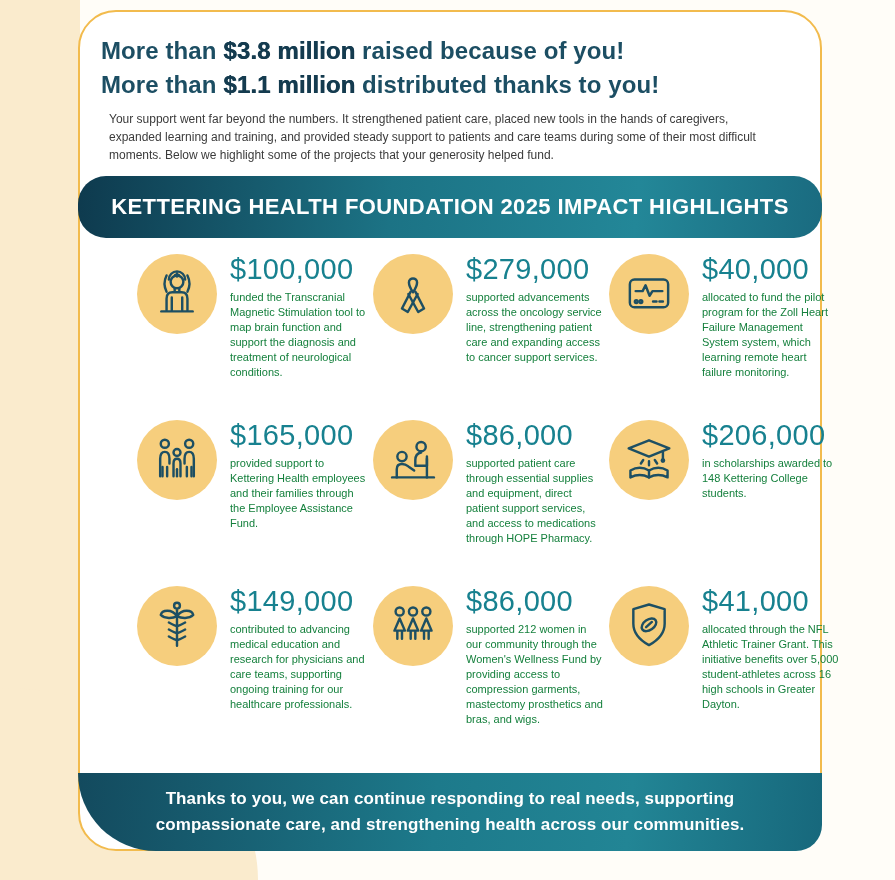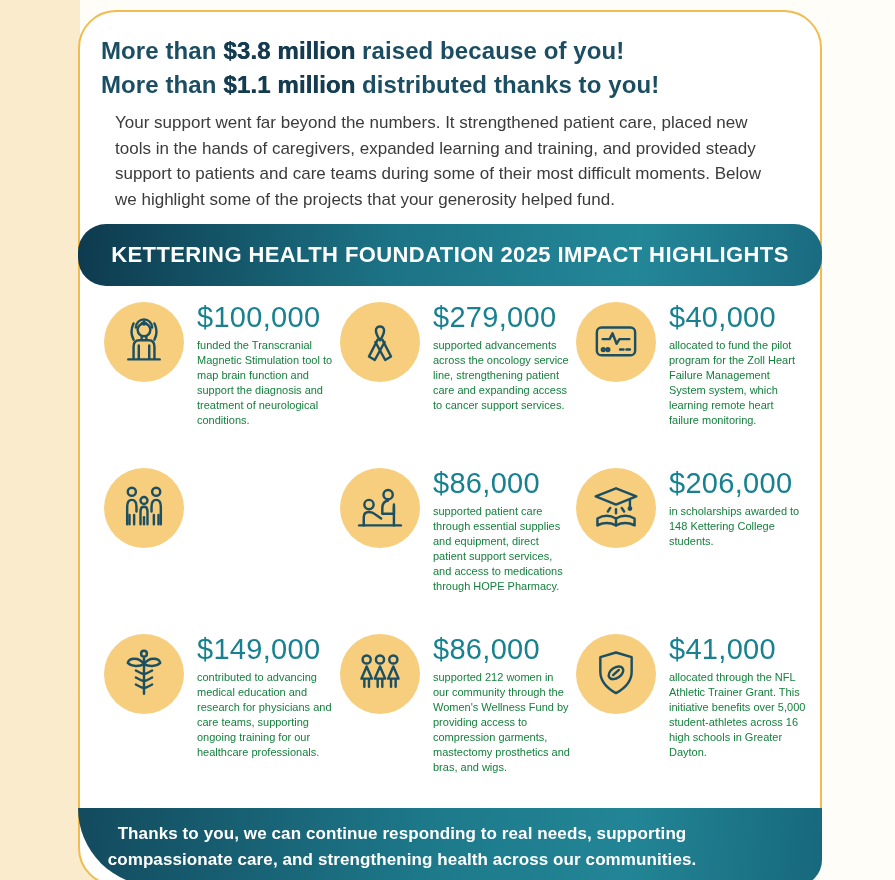--- a/index.html
+++ b/index.html
@@ -11,39 +11,39 @@
   }
   .cream-bar{position:absolute;left:0;top:0;width:80px;height:880px;background:#FAEBCD;}
   .cream-blob{position:absolute;left:0;bottom:0;width:258px;height:192px;background:#FAEBCD;border-top-right-radius:100% 100%;}
   .card{
     position:absolute;left:78px;top:10px;width:744px;box-sizing:border-box;
     background:#FFFFFF;border:2px solid #F2BB4D;border-radius:38px;
   }
   .card-head{padding:22px 30px 0 21px;}
   .headline{font-size:24px;font-weight:700;color:#1C4E63;line-height:1.4;letter-spacing:.1px;}
   .headline strong{font-weight:800;color:#143B4F;text-shadow:.5px 0 0 #143B4F;}
-  .intro{margin:9px 14px 0;font-size:17px;color:#3B3B3B;line-height:1.5;max-width:688px;}
+  .intro{margin:9px 8px 0;font-size:12px;color:#3B3B3B;line-height:1.5;max-width:688px;}
   .banner{
     margin:12px -2px 0;height:62px;display:flex;align-items:center;justify-content:center;
     background:linear-gradient(95deg,#0E3A4E 0%,#1C7385 42%,#238798 75%,#1A6B80 100%);
     color:#FFFFFF;font-weight:700;font-size:22px;letter-spacing:.4px;text-align:center;border-radius:28px;
   }
-  .grid{display:grid;grid-template-columns:236px 236px 236px;padding:14px 0 10px 24px;}
+  .grid{display:grid;grid-template-columns:236px 236px 236px;padding:14px 0 23px 24px;margin-left:33px;}
   .cell{display:flex;gap:13px;min-height:166px;padding-right:6px;box-sizing:border-box;}
   .circle{
     width:80px;height:80px;border-radius:50%;background:#F6CE7D;flex:0 0 80px;
     display:flex;align-items:center;justify-content:center;margin-top:2px;
   }
   .circle svg{width:58px;height:58px;display:block;}
   .icon-stroke{fill:none;stroke:#1D4F63;stroke-width:4.2;stroke-linecap:round;stroke-linejoin:round;}
   .cell-text{padding-top:2px;}
   .amount{font-size:29px;color:#17818F;font-weight:500;letter-spacing:.3px;line-height:1.1;}
   .desc{margin-top:4px;font-size:11px;color:#15803d;line-height:1.37;max-width:146px;}
   .footer{
-    margin:0 -2px -2px;height:78px;display:flex;align-items:center;justify-content:flex-start;
+    margin:0 -2px -2px;height:78px;display:flex;align-items:center;justify-content:center;
     background:linear-gradient(95deg,#134A5E 0%,#1D7A8B 48%,#228595 74%,#17687C 100%);
     border-radius:0 0 26px 78px;
   }
   .footer span{
     display:block;max-width:648px;text-align:center;color:#FFFFFF;
     font-size:17px;font-weight:700;line-height:1.55;letter-spacing:.1px;
   }
 </style>
 </head>
 <body>
@@ -128,20 +128,24 @@
       <path d="M25 62 v16 M33 62 v16"></path>
       <circle cx="71" cy="22" r="7"></circle>
       <path d="M79 78 V48 q0-12-8-12 -8 0-8 12 v8"></path>
       <path d="M67 62 v16 M75 62 v16"></path>
       <circle cx="50" cy="37" r="6"></circle>
       <path d="M44 78 V56 q0-8 6-8 6 0 6 8 v22"></path>
       <path d="M50 66 v12"></path>
     </g>
           </svg>
         </div>
+    <div class="cell-text">
+      <div class="amount">$165,000</div>
+      <div class="desc">provided support to Kettering Health employees and their families through the Employee Assistance Fund.</div>
+    </div>
   </div>
 
   <div class="cell">
     <div class="circle">
           <svg viewBox="0 0 100 100">
             <g class="icon-stroke">
       <path d="M14 80 h72"></path>
       <path d="M74 80 V48"></path>
       <circle cx="64" cy="27" r="8"></circle>
       <path d="M64 37 q-10 2-10 13 v10 h20 V44"></path>

